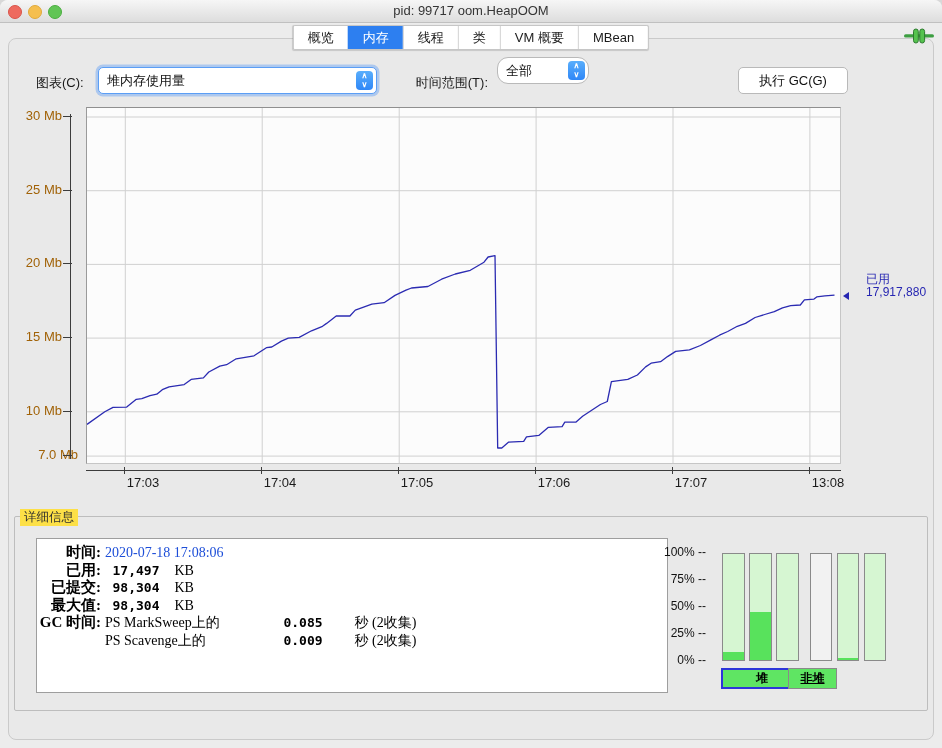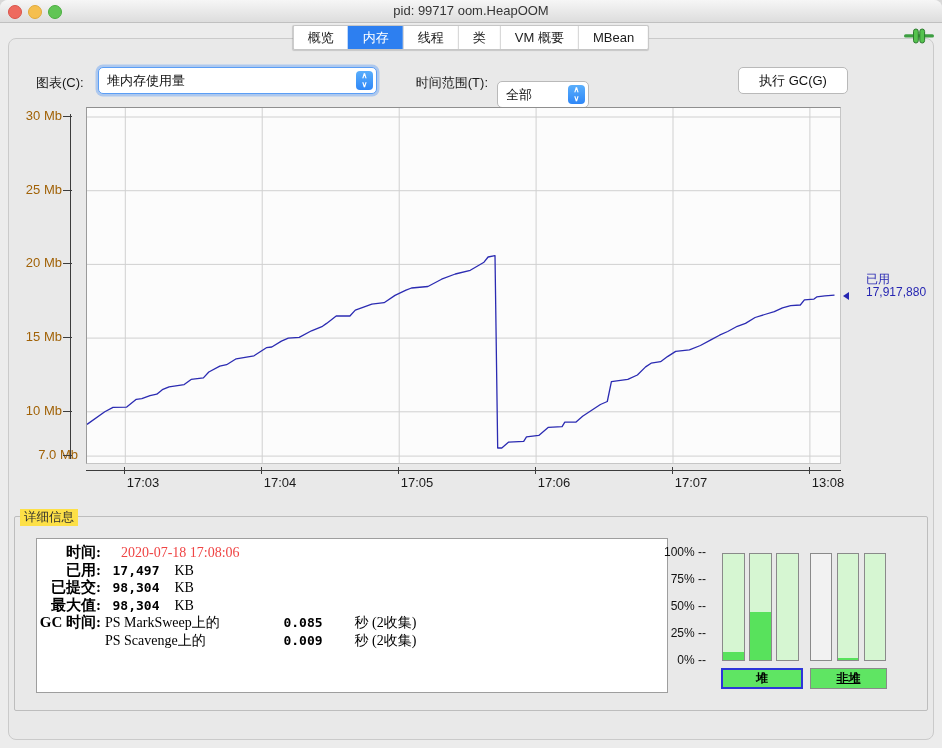--- a/index.html
+++ b/index.html
@@ -54,21 +54,21 @@
   
   .groupbox{position:absolute;left:14px;top:516px;width:912px;height:193px;
             border:1px solid #bdbdbd;border-radius:2px;}
   .grouplabel{position:absolute;left:20px;top:509px;background:#fde047;padding:0 4px;
               font-size:12.5px;color:#2e2e2e;z-index:2;}
   .detailbox{position:absolute;left:36px;top:538px;width:632px;height:155px;background:#ffffff;
              border:1px solid #9e9e9e;box-sizing:border-box;padding-top:4px;
              font-family:"Liberation Serif",serif;}
   .drow{height:17.6px;line-height:17.6px;white-space:nowrap;}
   .dlabel{display:inline-block;width:64px;text-align:right;font-weight:bold;font-size:15px;color:#000;}
-  .dval{font-size:14px;color:#ef4444;margin-left:20px;}
+  .dval{font-size:14px;color:#1d4ed8;margin-left:4px;}
   .dnum{display:inline-block;width:70px;text-align:center;
         font-family:"DejaVu Sans Mono",monospace;font-weight:bold;font-size:13px;}
   .dname{display:inline-block;width:150px;margin-left:4px;font-size:14px;}
   .dnum.gc{width:96px;}
   .dsuf{font-size:14px;}
   
   .pct{position:absolute;left:642px;width:64px;text-align:right;font-size:12px;color:#111;white-space:pre;}
   .bar{position:absolute;top:553px;height:108px;border:1px solid #8a8a8a;box-sizing:border-box;}
   .bar .fill{position:absolute;left:0;right:0;bottom:0;}
   .gbtn{position:absolute;top:668px;height:21px;font-size:12px;font-weight:bold;color:#000;
@@ -108,21 +108,21 @@
 
   <div class="tlabel" style="left:36px;top:74px;">图表(C):</div>
   <div class="select focused" style="left:98px;top:67px;width:277px;">
     <span class="stext">堆内存使用量</span>
     <span class="spin">
         <span>∧</span>
         <span>∨</span>
       </span>
   </div>
   <div class="tlabel" style="left:396px;top:74px;width:92px;text-align:right;">时间范围(T):</div>
-  <div class="select" style="left:497px;top:81px;width:90px;">
+  <div class="select" style="left:497px;top:57px;width:90px;border-radius:11px;">
     <span class="stext">全部</span>
     <span class="spin">
         <span>∧</span>
         <span>∨</span>
       </span>
   </div>
   <div class="pushbtn" style="left:738px;top:67px;width:108px;line-height:25px;">执行 GC(G)</div>
 
   <div class="yaxis-line"></div>
   <div id="yaxis">
@@ -205,17 +205,17 @@
       <div class="bar" style="left: 776px; width: 23px; background: rgb(214, 246, 210);"></div>
       <div class="bar" style="left: 810px; width: 22px; background: rgb(242, 242, 242);"></div>
       <div class="bar" style="left: 837px; width: 22px; background: rgb(214, 246, 210);">
         <div class="fill" style="height: 2%; background: rgb(88, 226, 92);"></div>
       </div>
       <div class="bar" style="left: 864px; width: 22px; background: rgb(214, 246, 210);"></div>
     </div>
   <div class="gbtn" id="heap-btn" style="left: 721px; width: 82px; border: 2px solid rgb(45, 53, 217); background: rgb(95, 229, 99);">
     <span class="gtxt">堆</span>
   </div>
-  <div class="gbtn" id="nonheap-btn" style="left: 810px; width: 77px; border: 1px solid rgb(138, 138, 138); background: rgb(95, 229, 99); text-decoration: underline;">
+  <div class="gbtn" id="nonheap-btn" style="left: 788px; width: 49px; border: 1px solid rgb(138, 138, 138); background: rgb(95, 229, 99); text-decoration: underline;">
     <span class="gtxt" style="line-height:19px;">非堆</span>
   </div>
 
 </div>
 
 </body></html>

